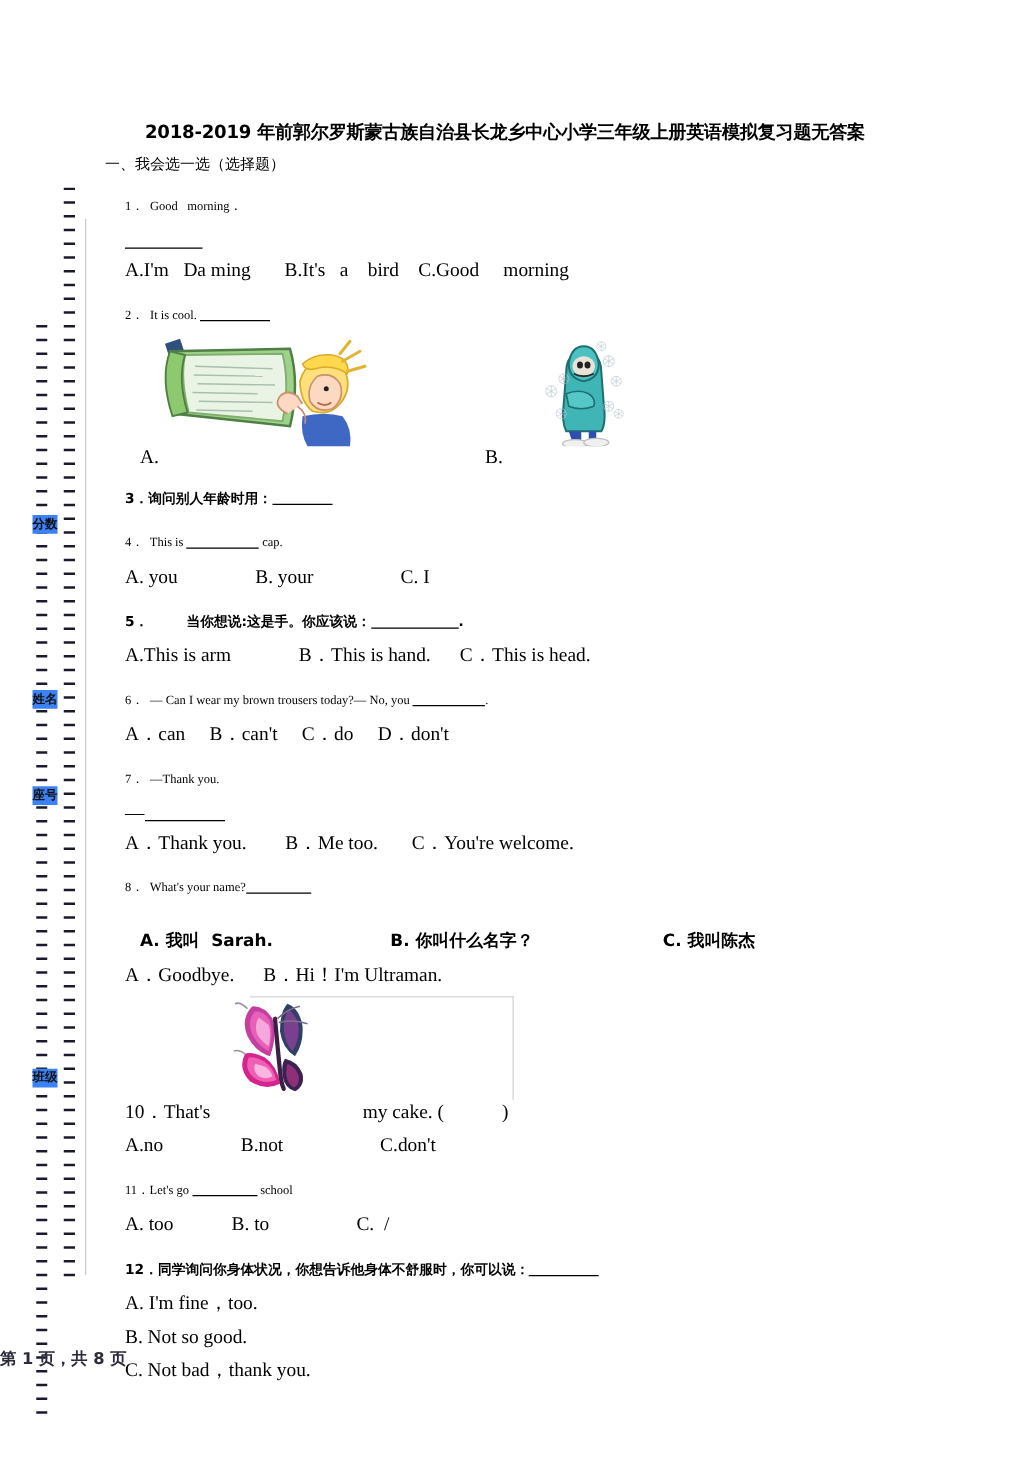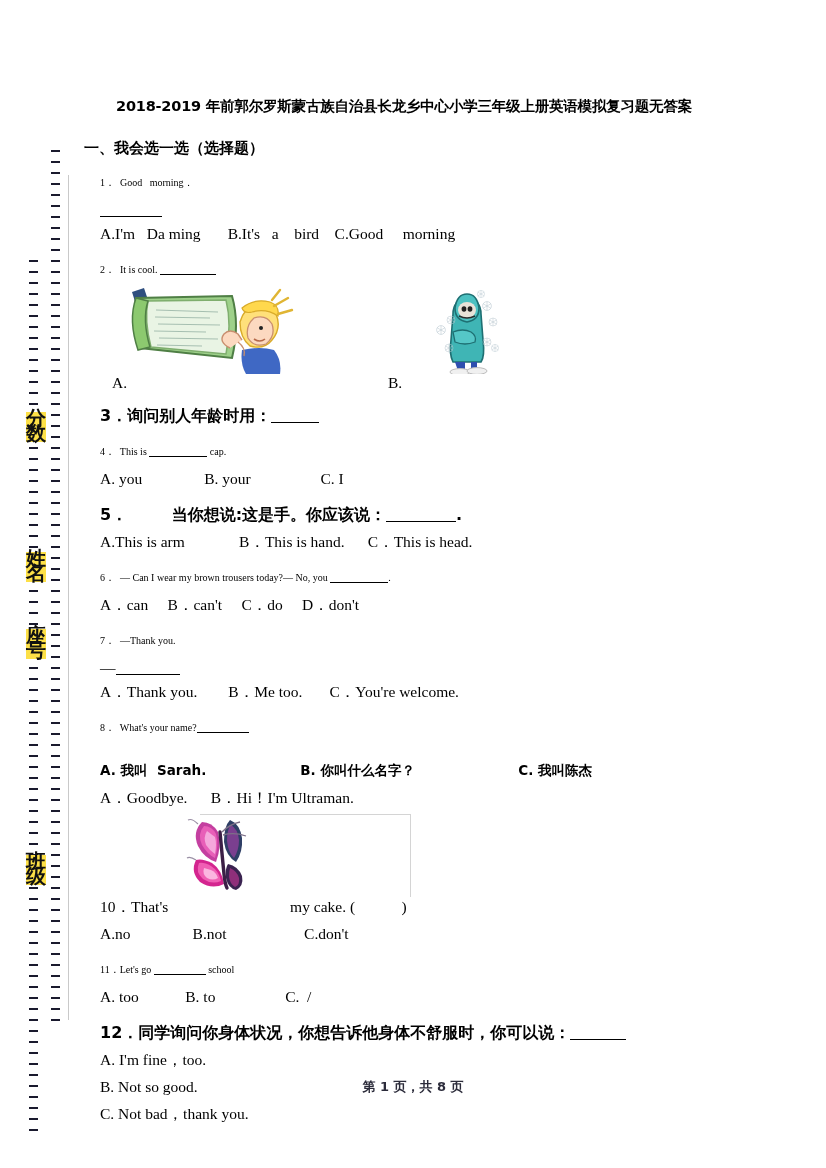--- a/index.html
+++ b/index.html
@@ -57,27 +57,27 @@
     position: absolute;
     left: -2px;
     top: 0;
     width: 22px;
     height: 880px;
   }
   .seal-label {
     position: absolute;
     left: 0;
     width: 20px;
-    font-family: Liberation Mono, monospace;
+    font-family: Liberation Serif, serif;
     font-weight: bold;
-    font-size: 20px;
+    font-size: 10px;
     line-height: 15px;
     color: #111;
     text-align: center;
-    background: #fde047;
+    background: #3b82f6;
     letter-spacing: 0;
   }
   .seal-label span { display: block; }
 
   .v-divider {
     position: absolute;
     left: 68px;
     top: 175px;
     width: 1px;
     height: 845px;
@@ -96,37 +96,37 @@
     font-family: "DejaVu Sans", sans-serif;
     font-weight: bold;
     font-size: 14.5px;
     line-height: 20px;
     letter-spacing: -0.2px;
     white-space: nowrap;
     margin-left: 16px;
   }
   .section-title {
     font-family: "DejaVu Sans", sans-serif;
-    font-weight: bold;
-    font-size: 15px;
+    font-weight: normal;
+    font-size: 12px;
     line-height: 22px;
     margin-left: -16px;
-    margin-top: 21px;
+    margin-top: 4px;
   }
 
   .q {
     font-size: 10px;
     line-height: 25px;
     margin-top: 11px;
     white-space: pre-wrap;
   }
   .q.cn {
     font-family: "DejaVu Sans", sans-serif;
     font-weight: bold;
-    font-size: 16px;
+    font-size: 11px;
   }
   .opts {
     font-size: 15.5px;
     line-height: 25px;
     white-space: pre-wrap;
     margin-top: 2px;
   }
   .opts.cn {
     font-family: "DejaVu Sans", sans-serif;
     font-weight: bold;
@@ -206,21 +206,21 @@
     margin-top: -6px;
     white-space: pre;
   }
 
   
   .footer {
     position: absolute;
     left: 0;
     top: 1078px;
     width: 826px;
-    text-align: center;
+    text-align: left;
     font-family: "DejaVu Sans", sans-serif;
     font-weight: bold;
     font-size: 13px;
     color: #2b2b3a;
   }
 </style>
 </head>
 <body>
 
 <div class="page">
@@ -512,21 +512,21 @@
     <div class="q"><span>6．  — Can I wear my brown trousers today?— No, you </span><span class="blank-line" style="width:58px;"></span><span>.</span></div>
     <div class="opts">A．can     B．can't     C．do     D．don't</div>
 
     <div class="q">7．  —Thank you.</div>
     <div class="lead-blank" style="font-size:15.5px;">
       <span>—</span><span class="blank-line" style="width:64px;"></span>
     </div>
     <div class="opts tight">A．Thank you.        B．Me too.       C．You're welcome.</div>
 
     <div class="q"><span>8．  What's your name?</span><span class="blank-line" style="width:52px;"></span></div>
-    <div class="opts cn" style="margin-top:18px;">A. 我叫  Sarah.                    B. 你叫什么名字？                      C. 我叫陈杰</div>
+    <div class="opts cn" style="margin-top:18px;margin-left:12px;">A. 我叫  Sarah.                    B. 你叫什么名字？                      C. 我叫陈杰</div>
 
     <div class="opts">A．Goodbye.      B．Hi！I'm Ultraman.</div>
 
     <div class="butterfly-block">
       <div class="butterfly-box"></div>
       <svg class="butterfly-img" viewBox="0 0 86 78">
         <g>
           <path d="M16 6 Q6 16 12 30 Q18 42 30 46 Q36 30 32 16 Q26 6 16 6 Z" fill="#c43fa0"></path>
           <path d="M18 10 Q11 18 16 29 Q21 38 29 42 Q33 29 30 18 Q26 10 18 10 Z" fill="#e85fb8"></path>
           <path d="M21 15 Q17 21 20 29 Q24 35 29 38 Q31 28 29 21 Z" fill="#f5a8dc"></path>

